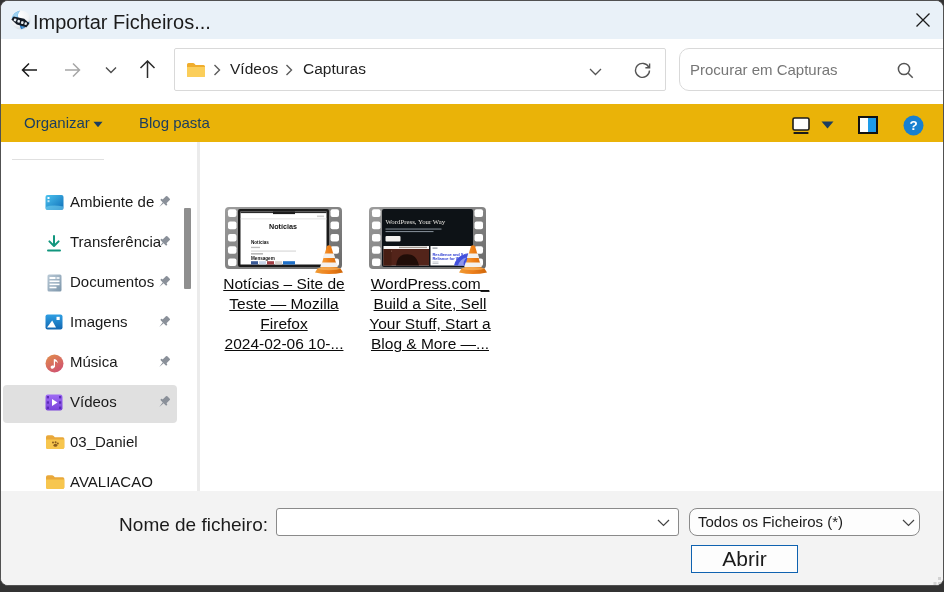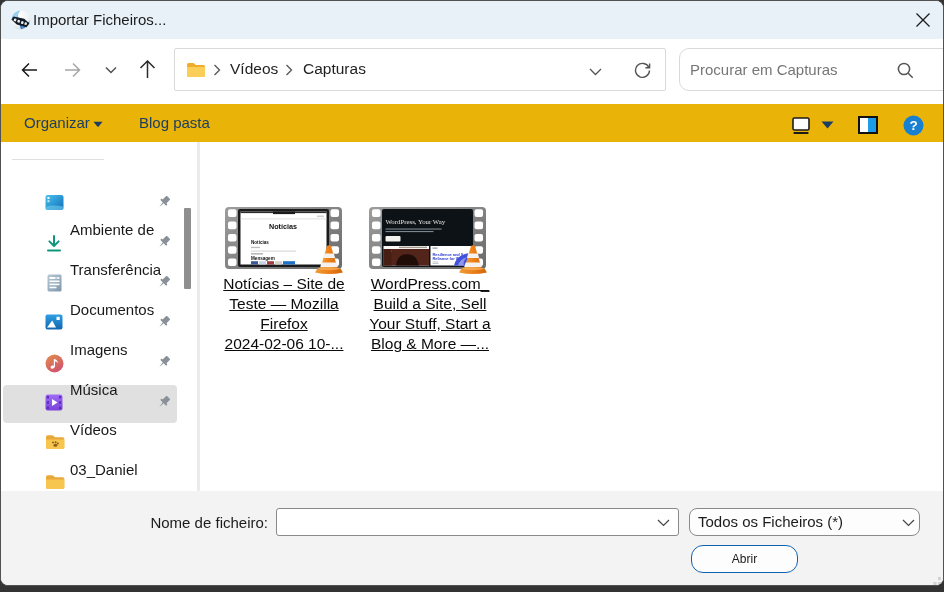--- a/index.html
+++ b/index.html
@@ -7,45 +7,45 @@
   body { font-family:"Liberation Sans", sans-serif; }
   #win {
     position:absolute; left:0; top:0; width:944px; height:586px;
     background:#ffffff; border-radius:8px;
     border:1px solid #515151;
     overflow:hidden;
   }
   .abs { position:absolute; }
   
   #titlebar { position:absolute; left:0; top:0; width:100%; height:38px; background:#e9f1f8; }
-  #title-text { position:absolute; left:32px; top:10px; font-size:15px; color:#1b1b1b; }
+  #title-text { position:absolute; left:32px; top:10px; font-size:20px; color:#1b1b1b; }
   
   #navbar { position:absolute; left:0; top:38px; width:100%; height:65px; background:#ffffff; }
   #crumbbox { position:absolute; left:173px; top:9px; width:492px; height:43px; border:1px solid #d9d9d9; background:#fff; border-radius:2px; }
   #searchbox { position:absolute; left:678px; top:9px; width:276px; height:43px; border:1px solid #d9d9d9; background:#fff; border-radius:10px; }
   .crumbtext { font-size:15.5px; color:#1f1f1f; }
   
   #cmdbar { position:absolute; left:0; top:103px; width:100%; height:38px; background:#eab308; }
   .cmdtext { font-size:15px; color:#1c3e60; }
   
   #main { position:absolute; left:0; top:141px; width:100%; height:349px; background:#ffffff; }
   #splitter { position:absolute; left:196px; top:0; width:3px; height:349px; background:#ebebeb; }
   #treesep { position:absolute; left:11px; top:17px; width:92px; height:1px; background:#e0e0e0; }
   #vsel { position:absolute; left:2px; top:243px; width:174px; height:38px; background:#e0e0e0; border-radius:4px; }
   #sthumb { position:absolute; left:183px; top:66px; width:7px; height:81px; background:#8f8f8f; border-radius:1px; }
   .trow { position:absolute; left:0; width:176px; height:40px; }
   .ticon { position:absolute; left:44px; top:11px; }
-  .tlabel { position:absolute; left:69px; top:10px; font-size:15px; color:#191919; white-space:nowrap;margin-top:28px; }
+  .tlabel { position:absolute; left:69px; top:10px; font-size:15px; color:#191919; white-space:nowrap; }
   .tpin { position:absolute; left:155px; top:12px; }
   
   #bottom { position:absolute; left:0; top:490px; width:100%; height:96px; background:#f3f3f3; }
-  #fnlabel { position:absolute; left:0px; top:23px; width:267px; text-align:right; font-size:15px; color:#1b1b1b; }
+  #fnlabel { position:absolute; left:0px; top:23px; width:267px; text-align:right; font-size:19px; color:#1b1b1b; }
   #fninput { position:absolute; left:275px; top:17px; width:403px; height:28px; background:#fff; border:1px solid #8a8a8a; border-radius:3px; }
   #ftype { position:absolute; left:688px; top:17px; width:231px; height:28px; background:#fdfdfd; border:1px solid #8a8a8a; border-radius:8px; font-size:15px; color:#1b1b1b; line-height:26px; padding-left:8px; }
-  .btn { position:absolute; top:54px; height:28px; border-radius:12px; font-size:12px; color:#1b1b1b; text-align:center; line-height:26px; }
+  .btn { position:absolute; top:54px; height:28px; border-radius:0; font-size:21px; color:#1b1b1b; text-align:center; line-height:26px; }
   #btn-open { left:690px; width:107px; background:#fdfdfd; border:1.5px solid #0f62b0; }
   #btn-cancel { left:812px; width:107px; background:#fdfdfd; border:1px solid #8a8a8a; border-bottom-color:#767676; }
   
   .cap { position:absolute; font-size:15.5px; color:#0b0b0b; text-align:center; line-height:20px; width:140px;text-decoration:underline; }
 </style>
 </head>
 <body>
 <div id="win">
 
   <div id="titlebar">

